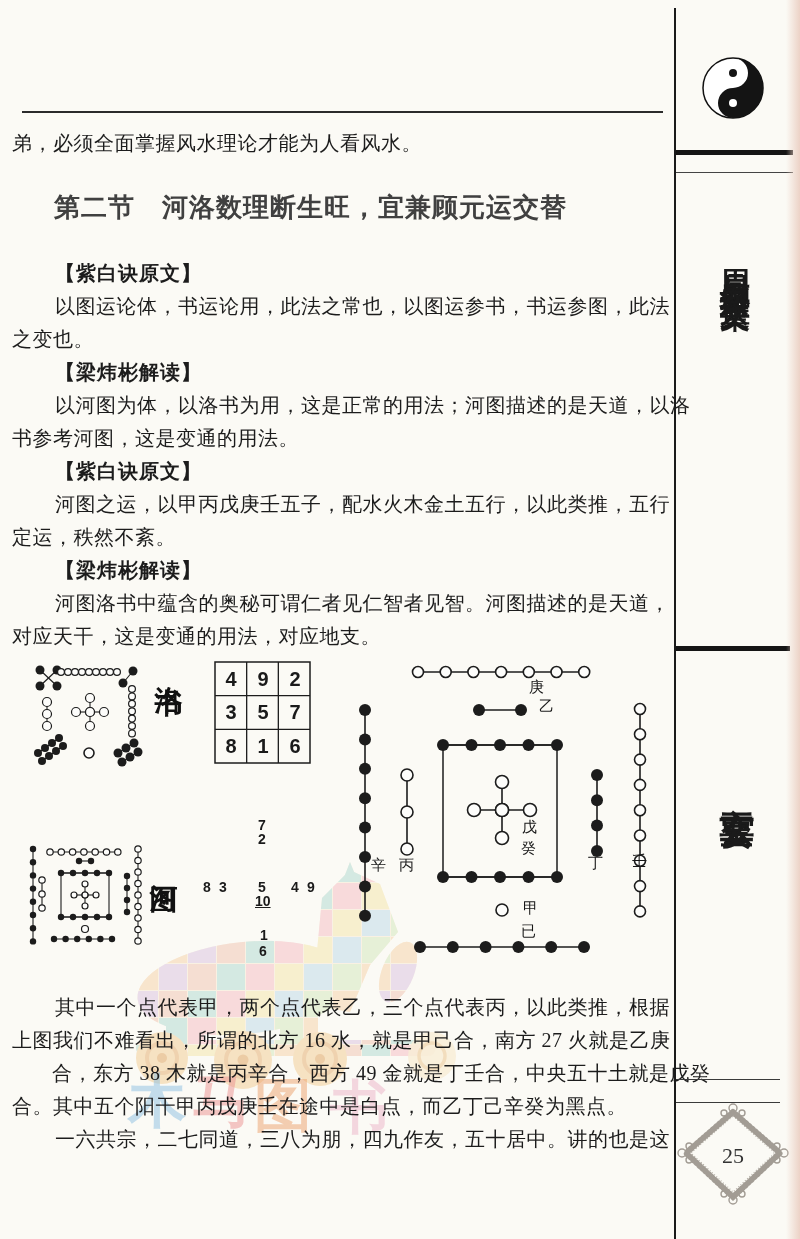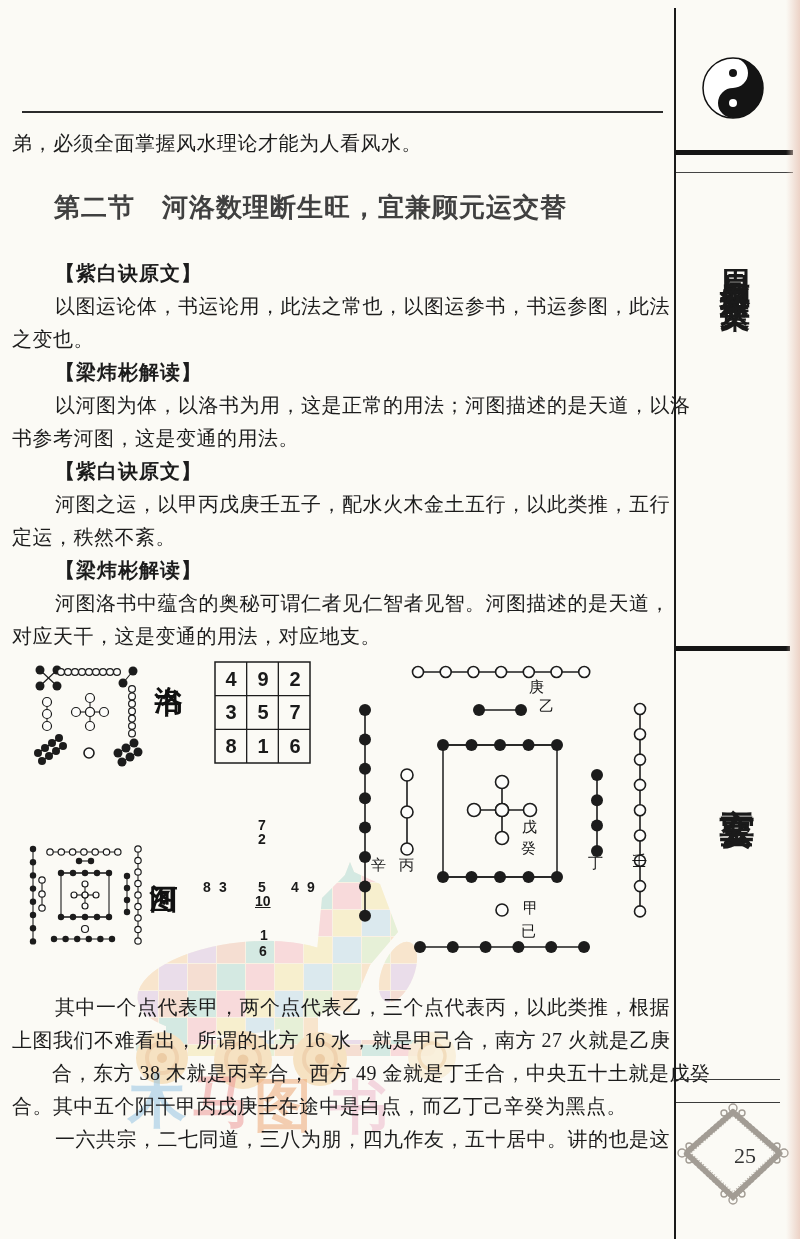--- a/index.html
+++ b/index.html
@@ -13,21 +13,21 @@
   .sect{position:absolute;left:54px;top:190px;font-size:26px;font-weight:bold;white-space:nowrap;
         font-family:"Liberation Sans","DejaVu Sans",sans-serif;letter-spacing:1px;color:#404040;}
   .sq{position:absolute;width:32px;height:33px;display:flex;align-items:center;justify-content:center;
       font:bold 20px "Liberation Sans","DejaVu Sans",sans-serif;color:#1a1a1a;}
   .dlbl{position:absolute;font-size:15px;color:#161616;line-height:15px;}
   .dnum{position:absolute;font:bold 14px "Liberation Sans","DejaVu Sans",sans-serif;color:#1a1a1a;line-height:14px;}
   .brush{position:absolute;writing-mode:vertical-rl;text-orientation:upright;font-weight:bold;
          font-size:28px;letter-spacing:2px;color:#111;}
   .vside{position:absolute;writing-mode:vertical-rl;text-orientation:upright;color:#1a1a1a;}
   .wmc{position:absolute;font:bold 58px "Liberation Sans","DejaVu Sans",sans-serif;opacity:.5;line-height:58px;}
-  .pnum{position:absolute;left:710px;top:1143px;width:46px;text-align:right;font-size:22px;color:#333;}
+  .pnum{position:absolute;left:710px;top:1143px;width:46px;text-align:center;font-size:22px;color:#333;}
   .edge{position:absolute;left:786px;top:0;width:14px;height:1239px;
         background:linear-gradient(to right,rgba(238,210,198,0),#ecd2c6);}
 </style>
 </head>
 <body>
 
 <div class="page">
 
   <svg id="gfx" viewBox="0 0 800 1239">
     <defs>

